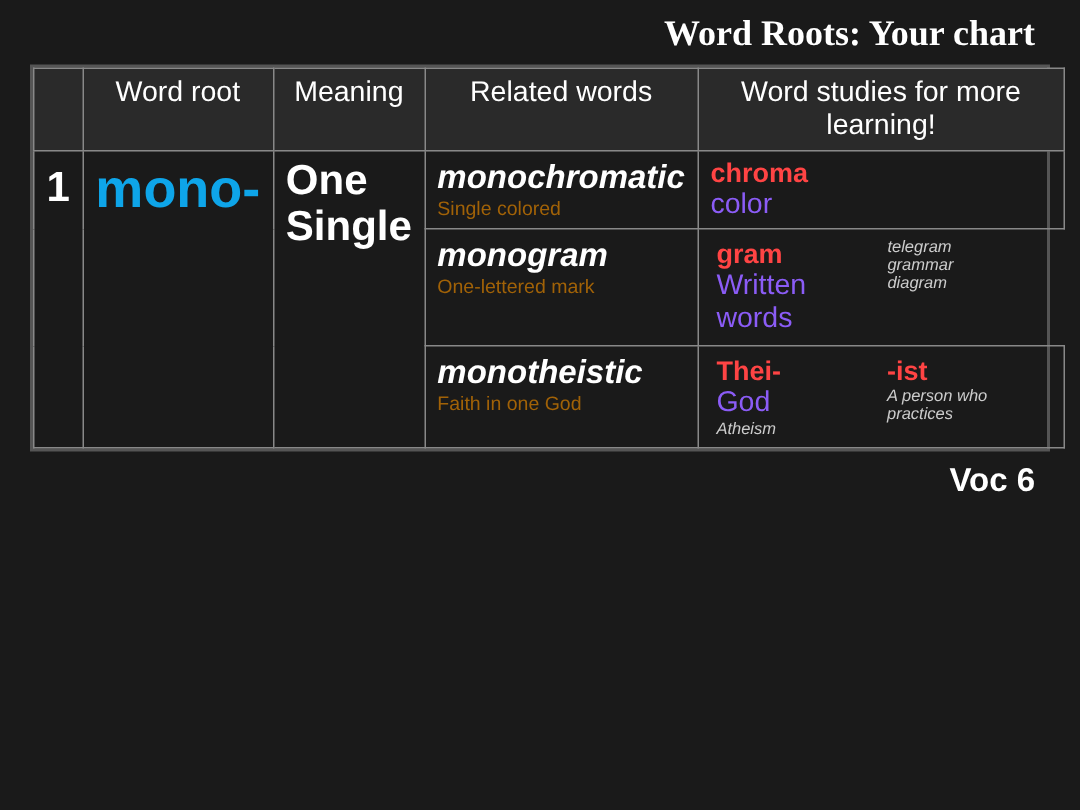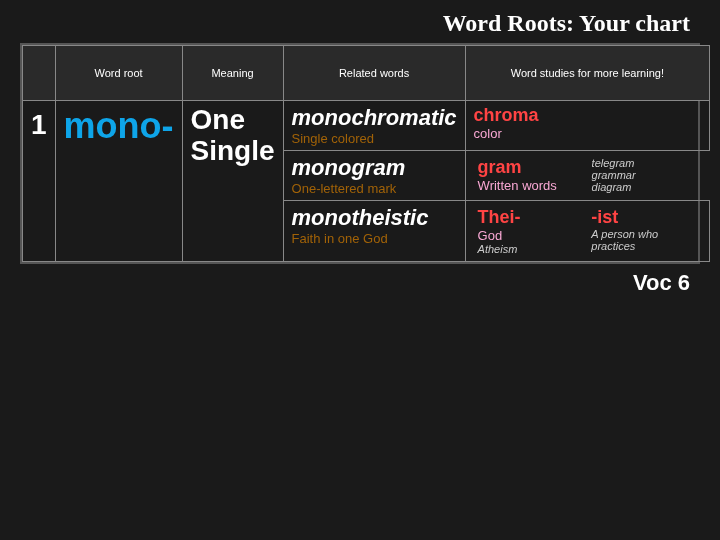--- a/index.html
+++ b/index.html
@@ -40,23 +40,23 @@
 
     th, td {
       border: 1.5px solid #888;
       padding: 4px 8px;
       vertical-align: top;
       color: white;
     }
 
     thead th {
       background: #2a2a2a;
-      font-size: 11px;
+      font-size: 19px;
       font-weight: normal;
-      padding: 21px 8px;
+      padding: 5px 8px;
     }
 
     .col-num {
       width: 36px;
       text-align: center;
     }
     .col-root {
       width: 110px;
     }
     .col-meaning {
@@ -102,22 +102,22 @@
       color: #a16207;
     }
 
     .studies-main {
       font-size: 18px;
       font-weight: bold;
       color: #ff4444;
     }
 
     .studies-sub {
-      font-size: 13px;
-      color: #f9a8d4;
+      font-size: 19px;
+      color: #8b5cf6;
     }
 
     .studies-extra {
       font-size: 11px;
       color: #ccc;
       font-style: italic;
     }
 
     .inner-row {
       border-top: 1.5px solid #888;

